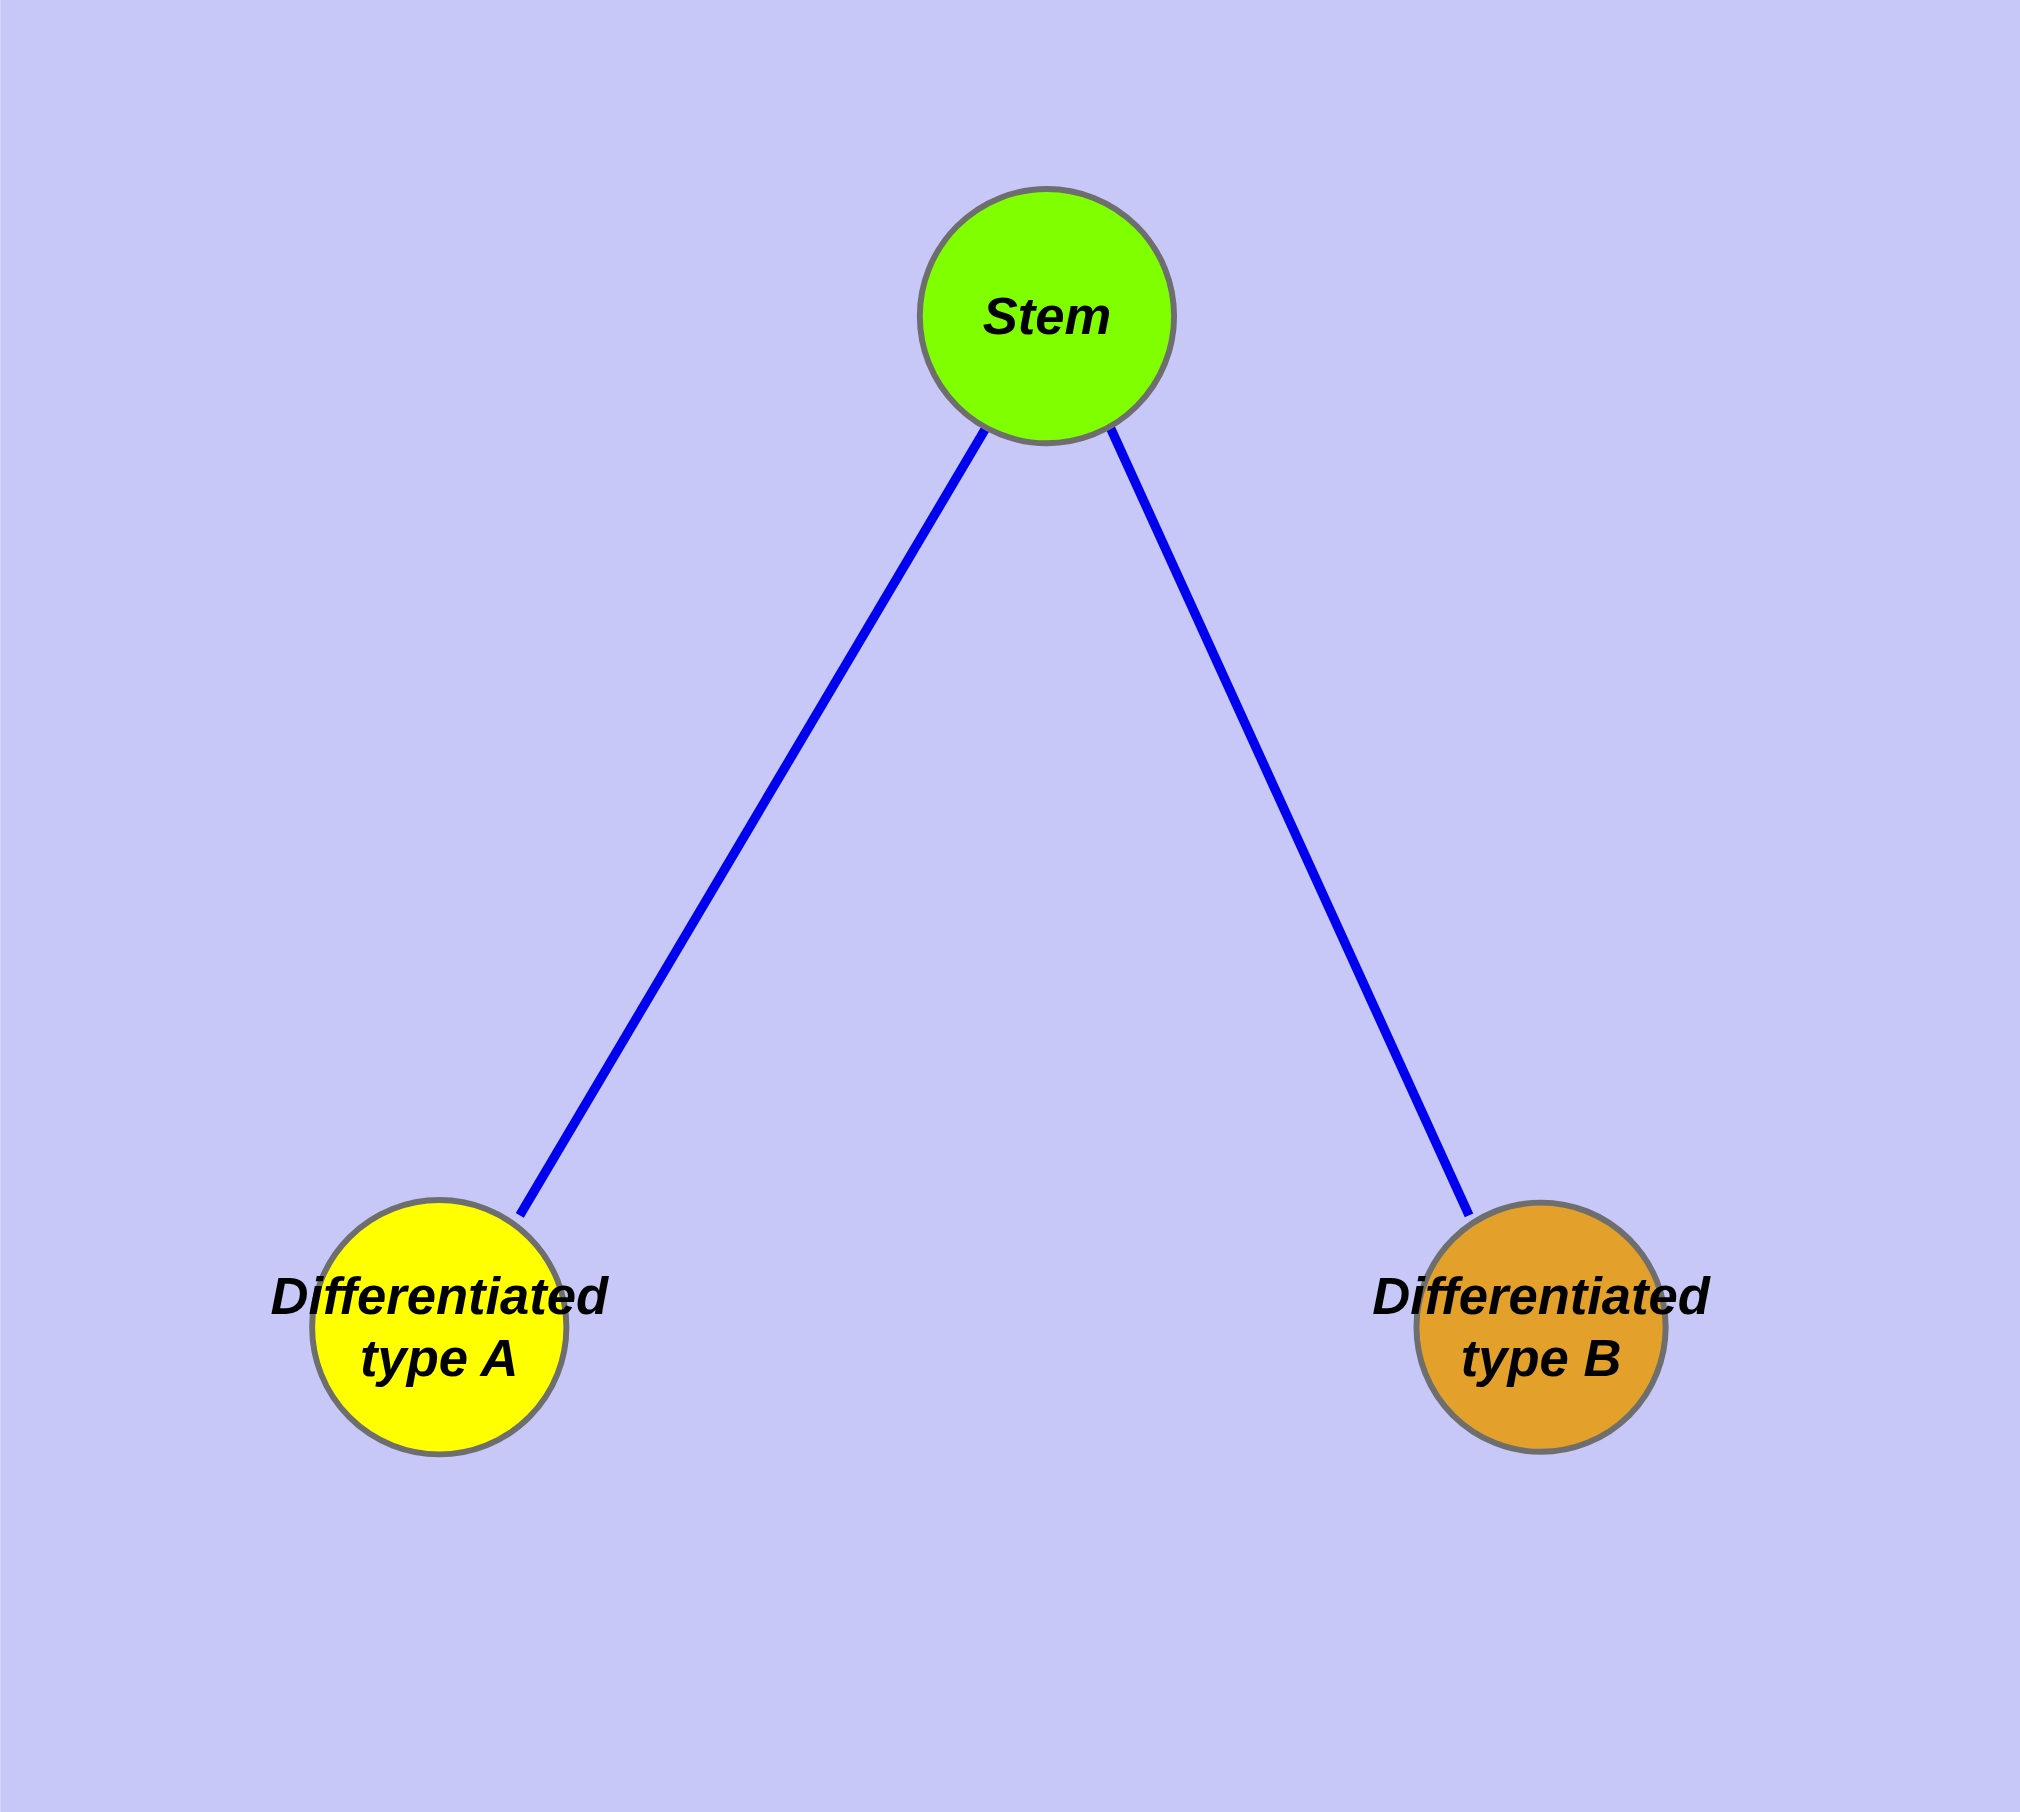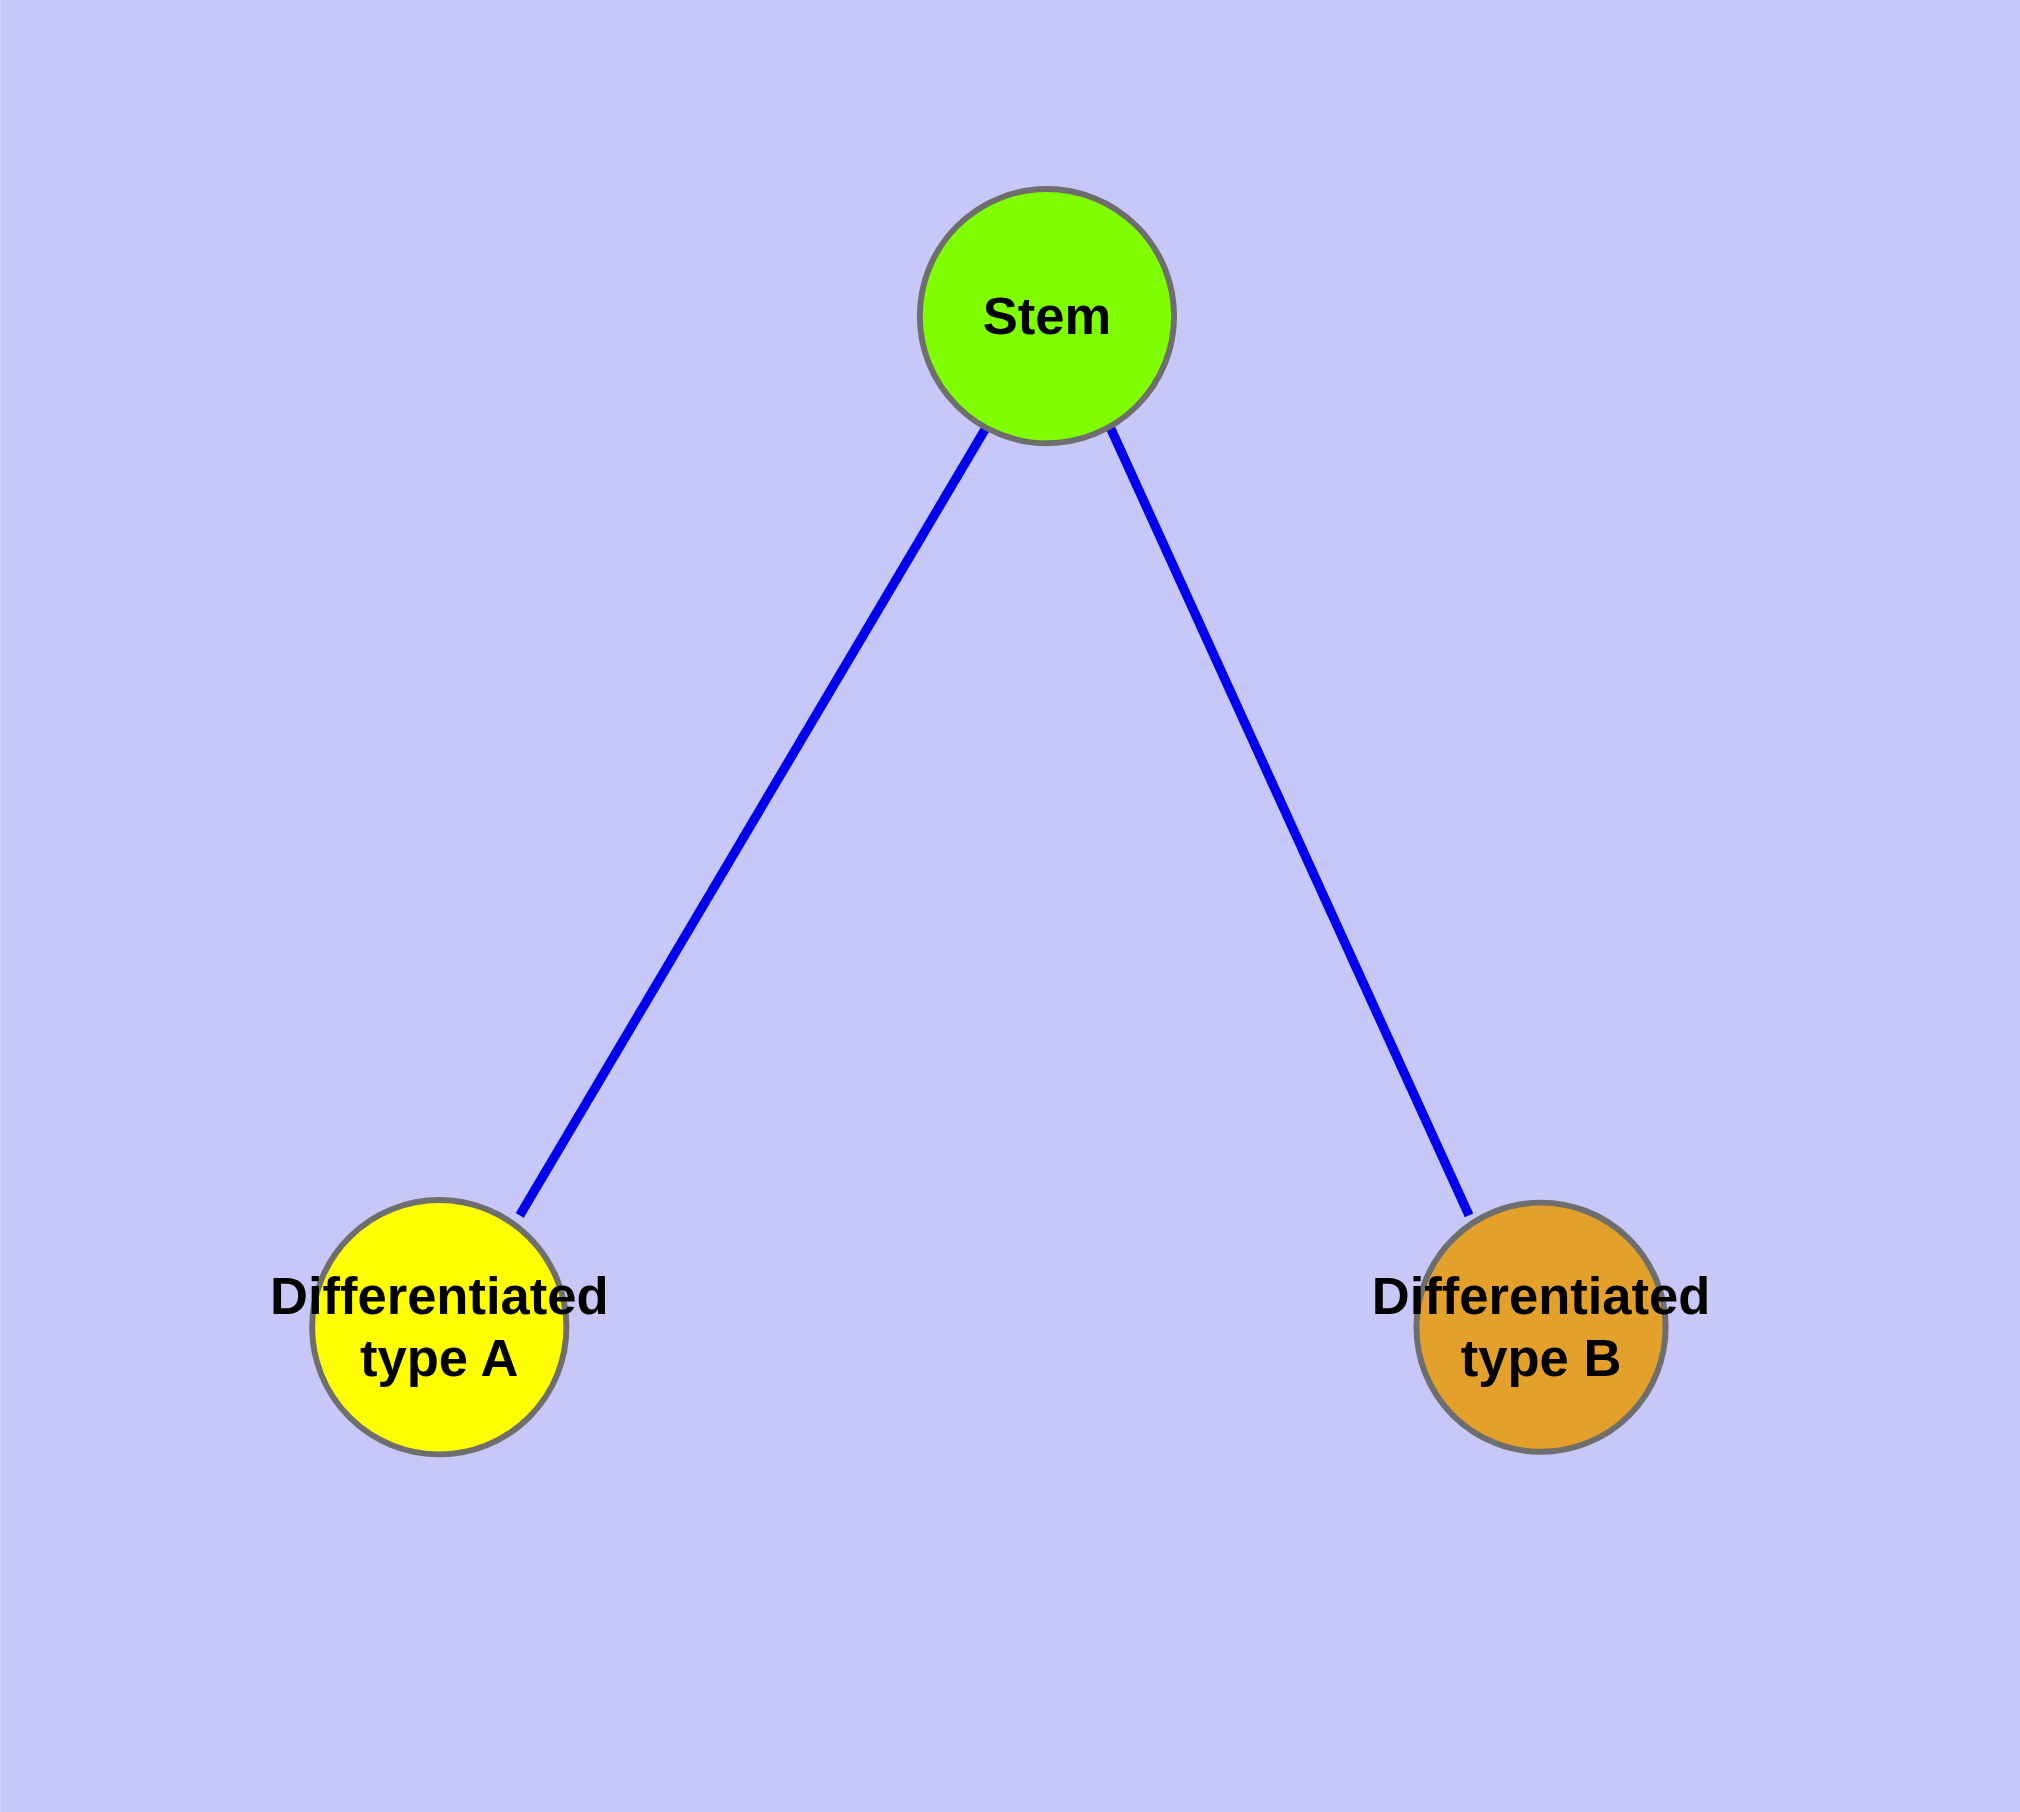--- a/index.html
+++ b/index.html
@@ -7,20 +7,21 @@
     margin: 0;
     padding: 0;
     background: #ffffff;
   }
   #stage {
     position: relative;
     width: 2021px;
     height: 1812px;
     overflow: hidden;
     font-family: "Liberation Sans", sans-serif;
+    font-style: italic;
   }
   #graph-canvas {
     position: absolute;
     left: 0;
     top: 0;
     width: 2021px;
     height: 1812px;
     display: block;
   }
   .node-label {

